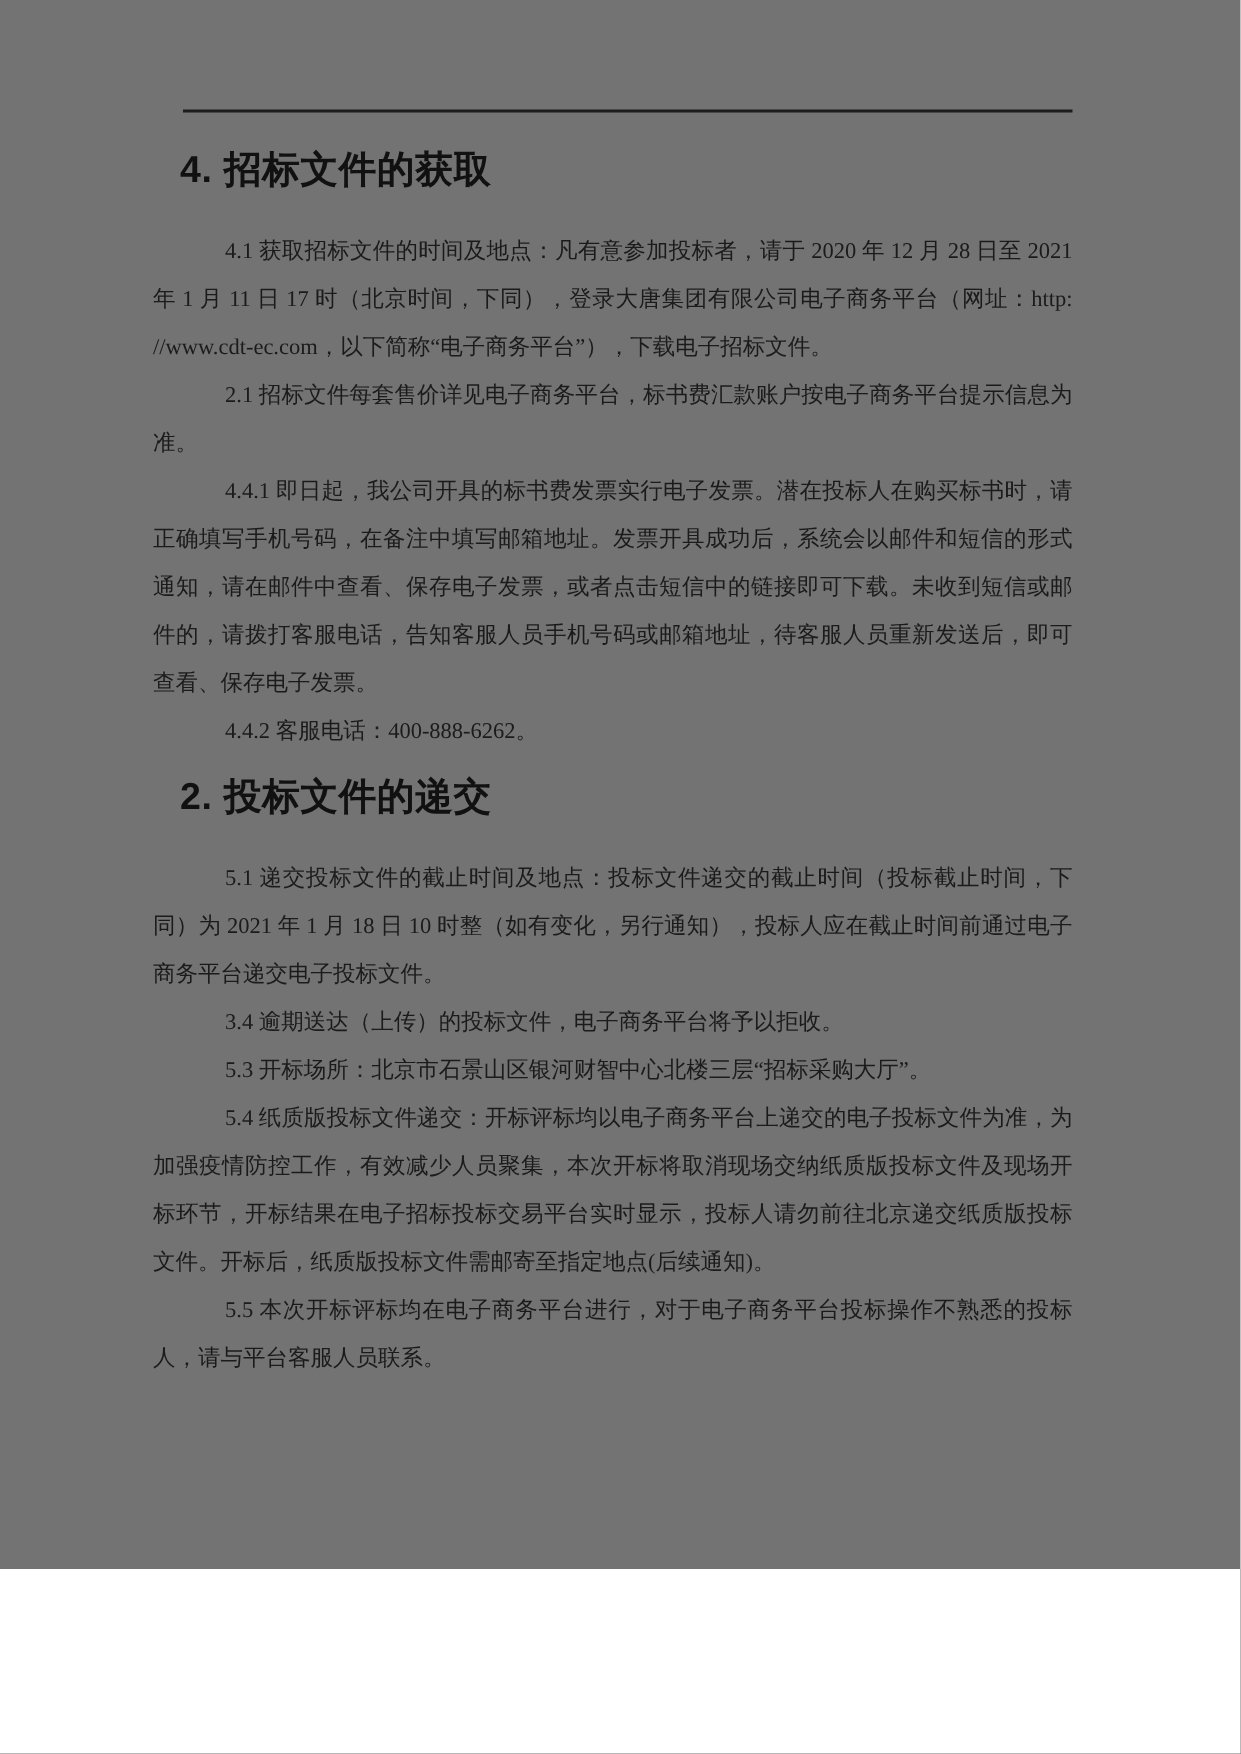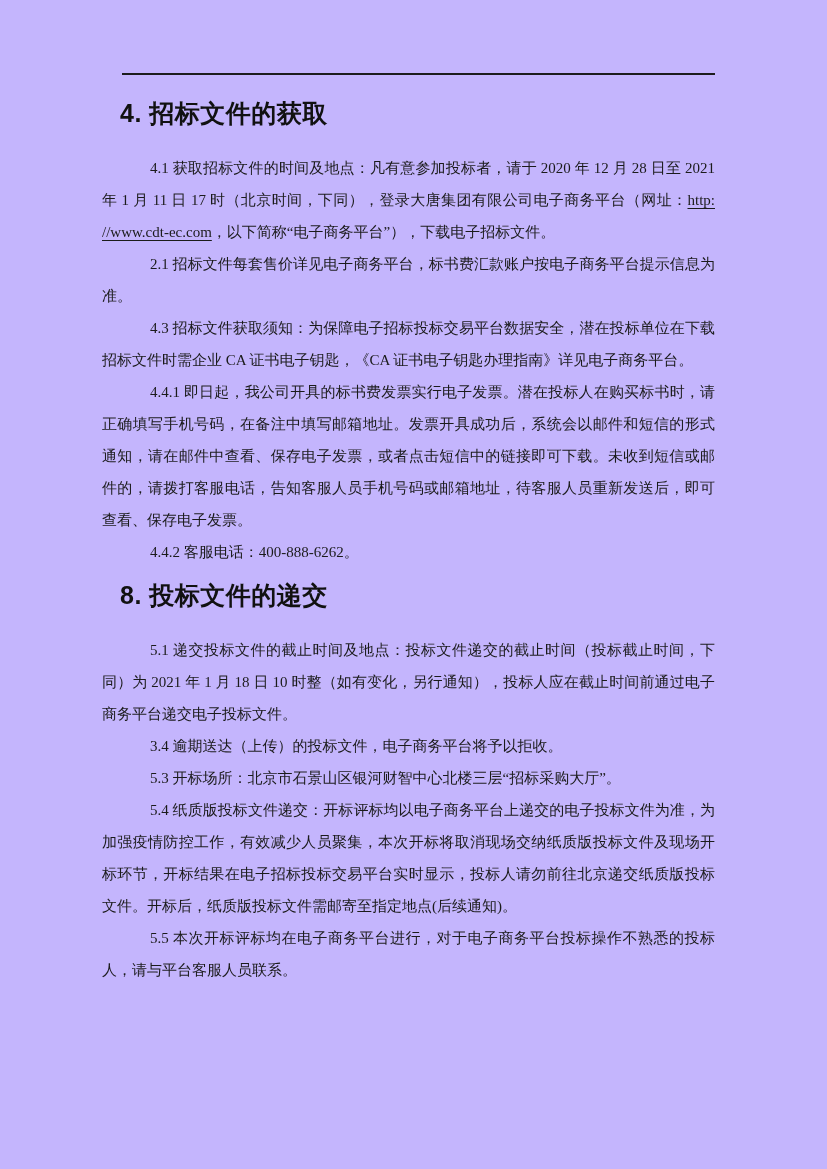--- a/index.html
+++ b/index.html
@@ -3,22 +3,22 @@
 <meta charset="utf-8">
 <style>
   html, body {
     margin: 0;
     padding: 0;
     background: #ffffff;
   }
   .page {
     position: relative;
     width: 827px;
-    height: 1169px;
-    background: #c4b5fd;
+    height: 1046px;
+    background: #737373;
     overflow: hidden;
     color: #1b1b1b;
     font-family: "Liberation Serif", serif;
   }
   .header-rule {
     position: absolute;
     left: 122px;
     top: 73px;
     width: 593px;
     height: 2px;
@@ -45,47 +45,45 @@
   p.body-para {
     margin: 0;
     font-size: 15px;
     line-height: 32px;
     text-align: justify;
     text-indent: 48px;
     color: #1b1b1b;
     word-break: break-word;
   }
   .u {
-    text-decoration: underline;
     text-underline-offset: 3px;
   }
 </style>
 </head>
 <body>
 
 <div class="page">
 
   <div class="header-rule"></div>
 
   <div class="content">
 
     <h1 class="sec-heading">4. 招标文件的获取</h1>
 
     <p class="body-para"><span>4.1 获取招标文件的时间及地点：凡有意参加投标者，请于 2020 年 12 月 28 日至 2021 年 1 月 11 日 17 时（北京时间，下同），登录大唐集团有限公司电子商务平台（网址：</span><span class="u">http:</span><wbr><span class="u">//www.cdt-ec.com</span><span>，以下简称“电子商务平台”），下载电子招标文件。</span></p>
 
     <p class="body-para">2.1 招标文件每套售价详见电子商务平台，标书费汇款账户按电子商务平台提示信息为准。</p>
 
-    <p class="body-para">4.3 招标文件获取须知：为保障电子招标投标交易平台数据安全，潜在投标单位在下载招标文件时需企业 CA 证书电子钥匙，《CA 证书电子钥匙办理指南》详见电子商务平台。</p>
 
 
     <p class="body-para">4.4.1 即日起，我公司开具的标书费发票实行电子发票。潜在投标人在购买标书时，请正确填写手机号码，在备注中填写邮箱地址。发票开具成功后，系统会以邮件和短信的形式通知，请在邮件中查看、保存电子发票，或者点击短信中的链接即可下载。未收到短信或邮件的，请拨打客服电话，告知客服人员手机号码或邮箱地址，待客服人员重新发送后，即可查看、保存电子发票。</p>
 
     <p class="body-para">4.4.2 客服电话：400-888-6262。</p>
 
-    <h1 class="sec-heading later">8. 投标文件的递交</h1>
+    <h1 class="sec-heading later">2. 投标文件的递交</h1>
 
     <p class="body-para">5.1 递交投标文件的截止时间及地点：投标文件递交的截止时间（投标截止时间，下同）为 2021 年 1 月 18 日 10 时整（如有变化，另行通知），投标人应在截止时间前通过电子商务平台递交电子投标文件。</p>
 
     <p class="body-para">3.4 逾期送达（上传）的投标文件，电子商务平台将予以拒收。</p>
 
     <p class="body-para">5.3 开标场所：北京市石景山区银河财智中心北楼三层“招标采购大厅”。</p>
 
     <p class="body-para">5.4 纸质版投标文件递交：开标评标均以电子商务平台上递交的电子投标文件为准，为加强疫情防控工作，有效减少人员聚集，本次开标将取消现场交纳纸质版投标文件及现场开标环节，开标结果在电子招标投标交易平台实时显示，投标人请勿前往北京递交纸质版投标文件。开标后，纸质版投标文件需邮寄至指定地点(后续通知)。</p>
 
     <p class="body-para">5.5 本次开标评标均在电子商务平台进行，对于电子商务平台投标操作不熟悉的投标人，请与平台客服人员联系。</p>

